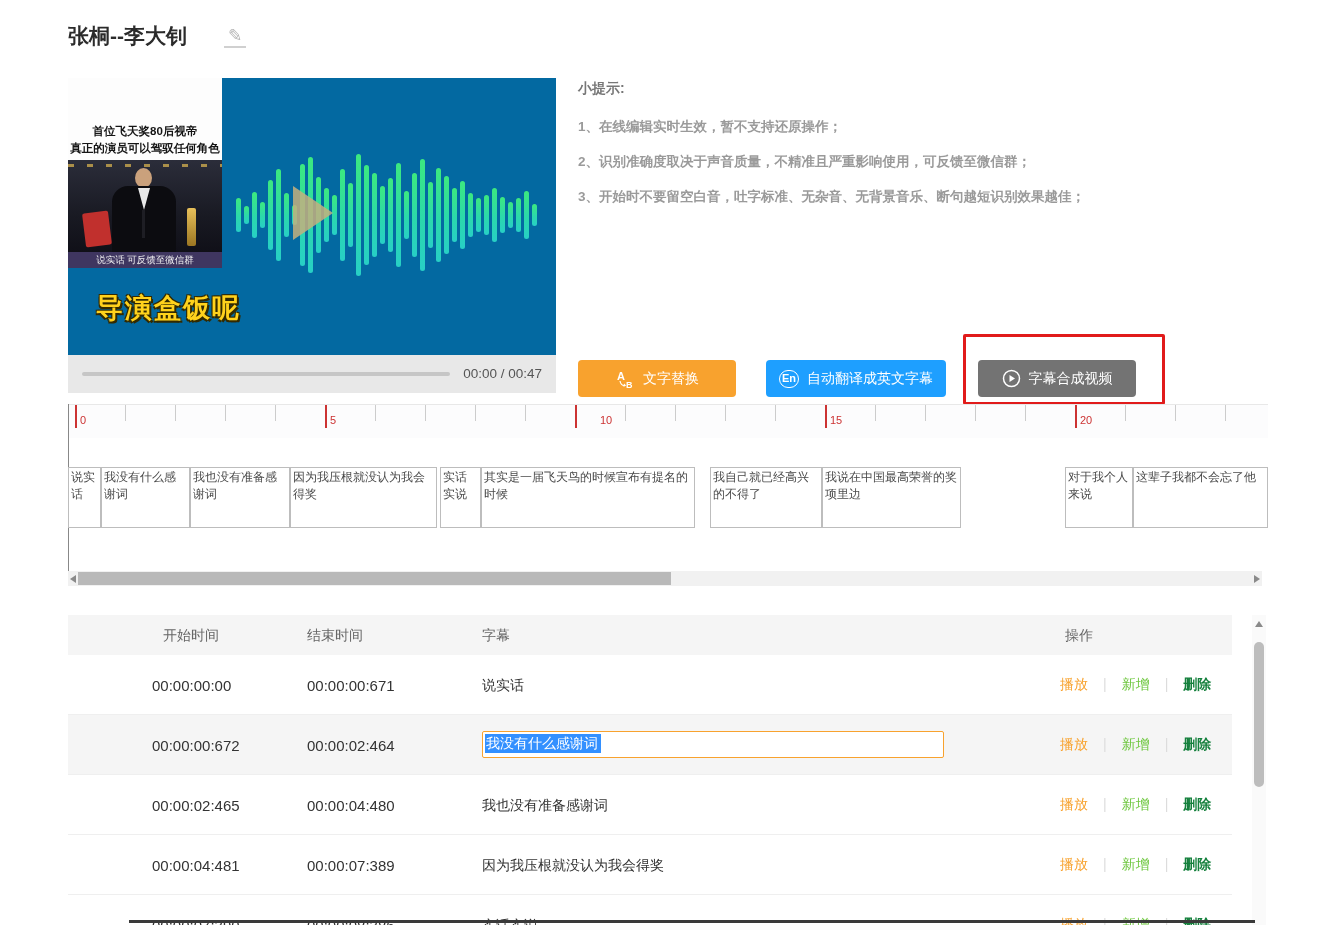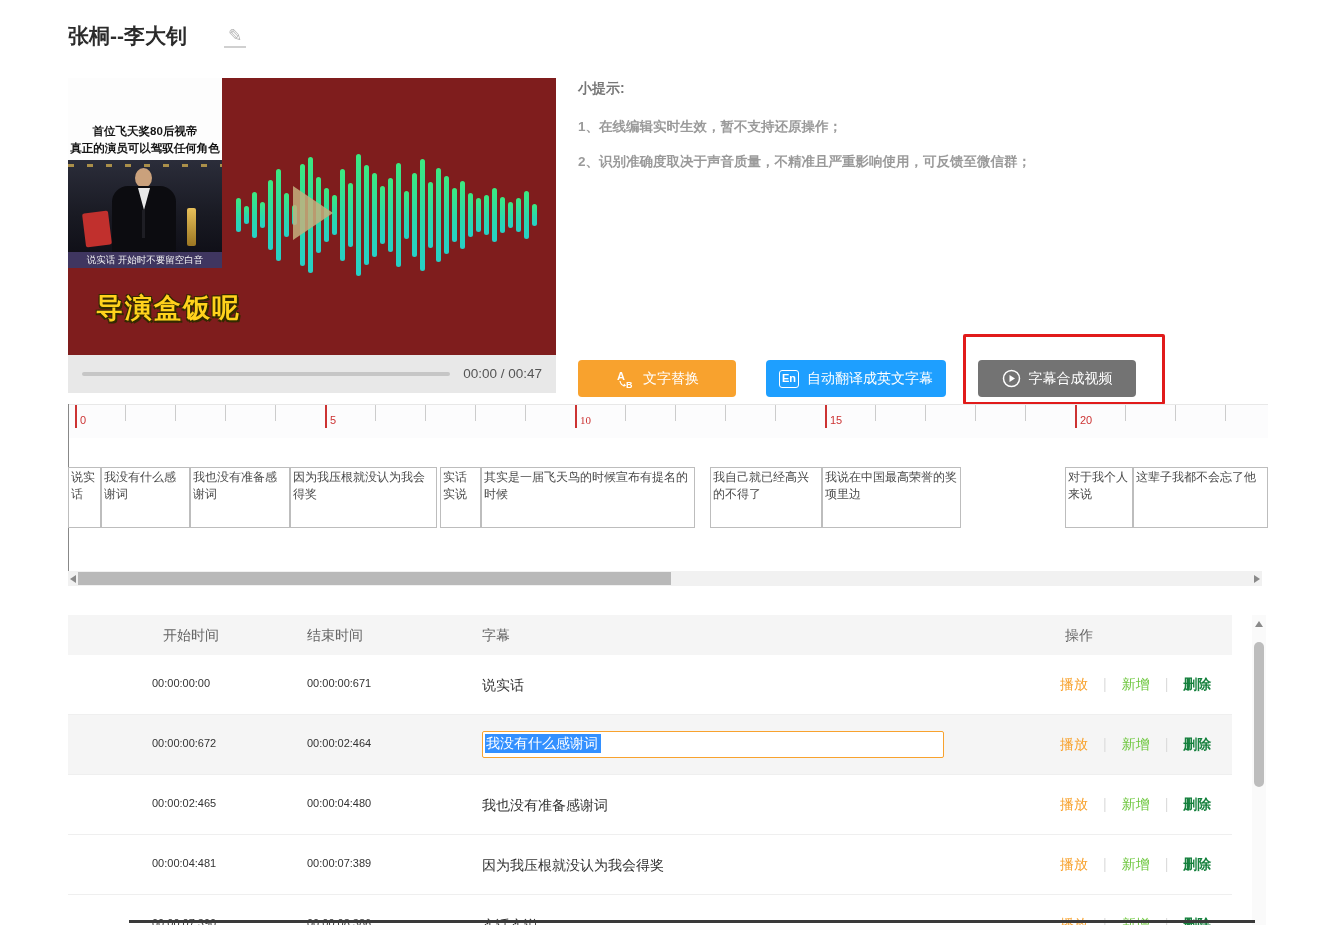--- a/index.html
+++ b/index.html
@@ -7,21 +7,21 @@
   body { font-family:"Liberation Sans","DejaVu Sans",sans-serif; }
   #root { position:relative; width:1321px; height:925px; overflow:hidden; background:#fff; }
 
   
   .page-title { position:absolute; left:68px; top:22px; font-size:21px; font-weight:700; color:#2b2b2b; }
   .edit-pencil { position:absolute; left:224px; top:28px; width:22px; height:20px; color:#b5b5b5;
     font-size:17px; border-bottom:2px solid #d0d0d0; text-align:center; line-height:16px; cursor:pointer; }
 
   
   .player { position:absolute; left:68px; top:78px; width:488px; height:315px; }
-  .video-area { position:absolute; inset:0 0 38px 0; background:#7f1d1d; overflow:hidden; }
+  .video-area { position:absolute; inset:0 0 38px 0; background:#0369a1; overflow:hidden; }
   .thumb { position:absolute; left:0; top:0; width:154px; height:190px; background:#fff; }
   .thumb-top { position:absolute; left:0; top:0; width:154px; height:82px; background:#fdfdfd;
     display:flex; flex-direction:column; justify-content:flex-end; padding-bottom:3px;
     font-size:11.5px; font-weight:700; color:#151515; text-align:center; line-height:1.5; }
   .thumb-photo { position:absolute; left:0; top:82px; width:154px; height:92px;
     background:linear-gradient(180deg,#2b2d3a 0%,#191a23 60%,#101018 100%); overflow:hidden; }
   .thumb-photo .lights { position:absolute; left:0; top:4px; width:100%; height:3px;
     background:repeating-linear-gradient(90deg,#caa84e 0 6px,transparent 6px 19px); opacity:.8; }
   .thumb-photo .head { position:absolute; left:67px; top:8px; width:17px; height:20px; border-radius:50%;
     background:#caa17c; }
@@ -53,21 +53,21 @@
   .tips { position:absolute; left:578px; top:80px; width:620px;font-weight:bold; }
   .tips-title { font-size:14px; color:#777; margin-bottom:20px; }
   .tips-item { font-size:13.5px; color:#9a9a9a; margin-bottom:17px; }
 
   
   .btn { position:absolute; top:360px; height:37px; border:none; border-radius:4px; color:#fff;
     font-size:14px; font-family:inherit; display:flex; align-items:center; justify-content:center; gap:8px; cursor:pointer; }
   .btn-replace { left:578px; width:158px; background:#f8a22e; }
   .btn-translate { left:766px; width:180px; background:#1e9fff; }
   .btn-synth { left:978px; width:158px; background:#737373; }
-  .en-box { display:inline-block; width:20px; height:18px; border:1.5px solid #fff; border-radius:3px;
+  .en-box { display:inline-block; width:20px; height:18px; border:1.5px solid #fff; border-radius:9px;
     font-size:11px; font-weight:700; line-height:15px; text-align:center; }
   .red-box { position:absolute; left:963px; top:334px; width:202px; height:71px;
     border:3px solid #e11b1b; border-radius:2px; pointer-events:none; }
 
   
   .ruler { position:absolute; left:68px; top:404px; width:1200px; height:34px;
     background:#fcfcfd; border-top:1px solid #e8e8e8; }
   .tick { position:absolute; top:0; width:1px; height:16px; background:#ccc; }
   .tick.major { width:2px; height:23px; background:#cc3333; }
   .tick-label { position:absolute; top:9px; font-size:11px; color:#cc3333; }
@@ -85,21 +85,21 @@
   .arrow-left { left:2px; top:4px; border-right:6px solid #8a8a8a; border-top:4px solid transparent; border-bottom:4px solid transparent; }
   .arrow-right { right:2px; top:4px; border-left:6px solid #8a8a8a; border-top:4px solid transparent; border-bottom:4px solid transparent; }
 
   
   .table { position:absolute; left:68px; top:615px; width:1164px; }
   .t-header { position:relative; height:40px; background:#f5f5f5; font-size:14px; color:#666; }
   .t-header span { position:absolute; top:12px; }
   .h1 { left:79px;margin-left:16px; } .h2 { left:239px;font-family:Liberation Serif, serif; } .h3 { left:414px; } .h4 { left:997px; }
   .t-row { position:relative; height:60px; background:#fff; border-bottom:1px solid #efefef; }
   .t-row.editing { background:#f5f5f5; }
-  .cell { position:absolute; top:22px; font-size:11px; color:#333; }
+  .cell { position:absolute; top:22px; font-size:15px; color:#333; }
   .c1 { left:84px; } .c2 { left:239px; } .c3 { left:414px; font-size:14px; }
   .ops { position:absolute; left:992px; top:21px; display:flex; gap:15px; font-size:14px; }
   .op-play { color:#f8a22e; cursor:pointer; }
   .op-add { color:#6ec73e; cursor:pointer; }
   .op-del { color:#15803d; cursor:pointer;font-weight:bold; }
   .op-sep { color:#dcdcdc; }
   .fake-input { position:absolute; left:414px; top:16px; width:462px; height:27px; background:#fff;
     border:1px solid #f8a22e; border-radius:2px; padding:3px 0 0 2px; font-size:14px; cursor:text; }
   .selected-text { background:#3390ff; color:#fff; padding:1px 3px 2px 1px; }
 
@@ -127,21 +127,21 @@
         </div>
         <div class="thumb-photo">
           <div class="lights"></div>
           <div class="head"></div>
           <div class="figure"></div>
           <div class="shirt"></div>
           <div class="mic"></div>
           <div class="envelope"></div>
           <div class="trophy"></div>
         </div>
-        <div class="thumb-sub">说实话 开始时不要留空白音</div>
+        <div class="thumb-sub">说实话 可反馈至微信群</div>
       </div>
       <div class="waveform">
           <div class="wbar" style="height: 34px;"></div>
           <div class="wbar" style="height: 18px;"></div>
           <div class="wbar" style="height: 46px;"></div>
           <div class="wbar" style="height: 26px;"></div>
           <div class="wbar" style="height: 70px;"></div>
           <div class="wbar" style="height: 92px;"></div>
           <div class="wbar" style="height: 44px;"></div>
           <div class="wbar" style="height: 20px;"></div>
@@ -182,20 +182,21 @@
     <div class="progress-strip">
       <div class="progress-track"></div>
       <div class="time-display">00:00 / 00:47</div>
     </div>
   </div>
 
   <div class="tips">
     <div class="tips-title">小提示:</div>
     <div class="tips-item">1、在线编辑实时生效，暂不支持还原操作；</div>
     <div class="tips-item">2、识别准确度取决于声音质量，不精准且严重影响使用，可反馈至微信群；</div>
+    <div class="tips-item">3、开始时不要留空白音，吐字标准、无杂音、无背景音乐、断句越短识别效果越佳；</div>
   </div>
 
   <button class="btn btn-replace">
     <svg width="20" height="20" viewBox="0 0 20 20">
       <text x="2" y="11" fill="#fff" font-size="11" font-weight="bold">A</text>
       <text x="11" y="19" fill="#fff" font-size="9" font-weight="bold">B</text>
       <path d="M5 12 q1 5 5 4.5" stroke="#fff" stroke-width="1.2" fill="none"></path>
       <path d="M9 14.5 l2.2 2 l-2.8 1.2 z" fill="#fff"></path>
     </svg>
     <span>文字替换</span>
@@ -223,21 +224,21 @@
       <div class="tick" style="left: 107px;"></div>
       <div class="tick" style="left: 157px;"></div>
       <div class="tick" style="left: 207px;"></div>
       <div class="tick major" style="left: 257px;"></div>
       <span class="tick-label" style="left: 262px;">5</span>
       <div class="tick" style="left: 307px;"></div>
       <div class="tick" style="left: 357px;"></div>
       <div class="tick" style="left: 407px;"></div>
       <div class="tick" style="left: 457px;"></div>
       <div class="tick major" style="left: 507px;"></div>
-      <span class="tick-label" style="left: 512px; font-family: Liberation Serif, serif;">10</span>
+      <span class="tick-label" style="left: 532px;">10</span>
       <div class="tick" style="left: 557px;"></div>
       <div class="tick" style="left: 607px;"></div>
       <div class="tick" style="left: 657px;"></div>
       <div class="tick" style="left: 707px;"></div>
       <div class="tick major" style="left: 757px;"></div>
       <span class="tick-label" style="left: 762px;">15</span>
       <div class="tick" style="left: 807px;"></div>
       <div class="tick" style="left: 857px;"></div>
       <div class="tick" style="left: 907px;"></div>
       <div class="tick" style="left: 957px;"></div>

